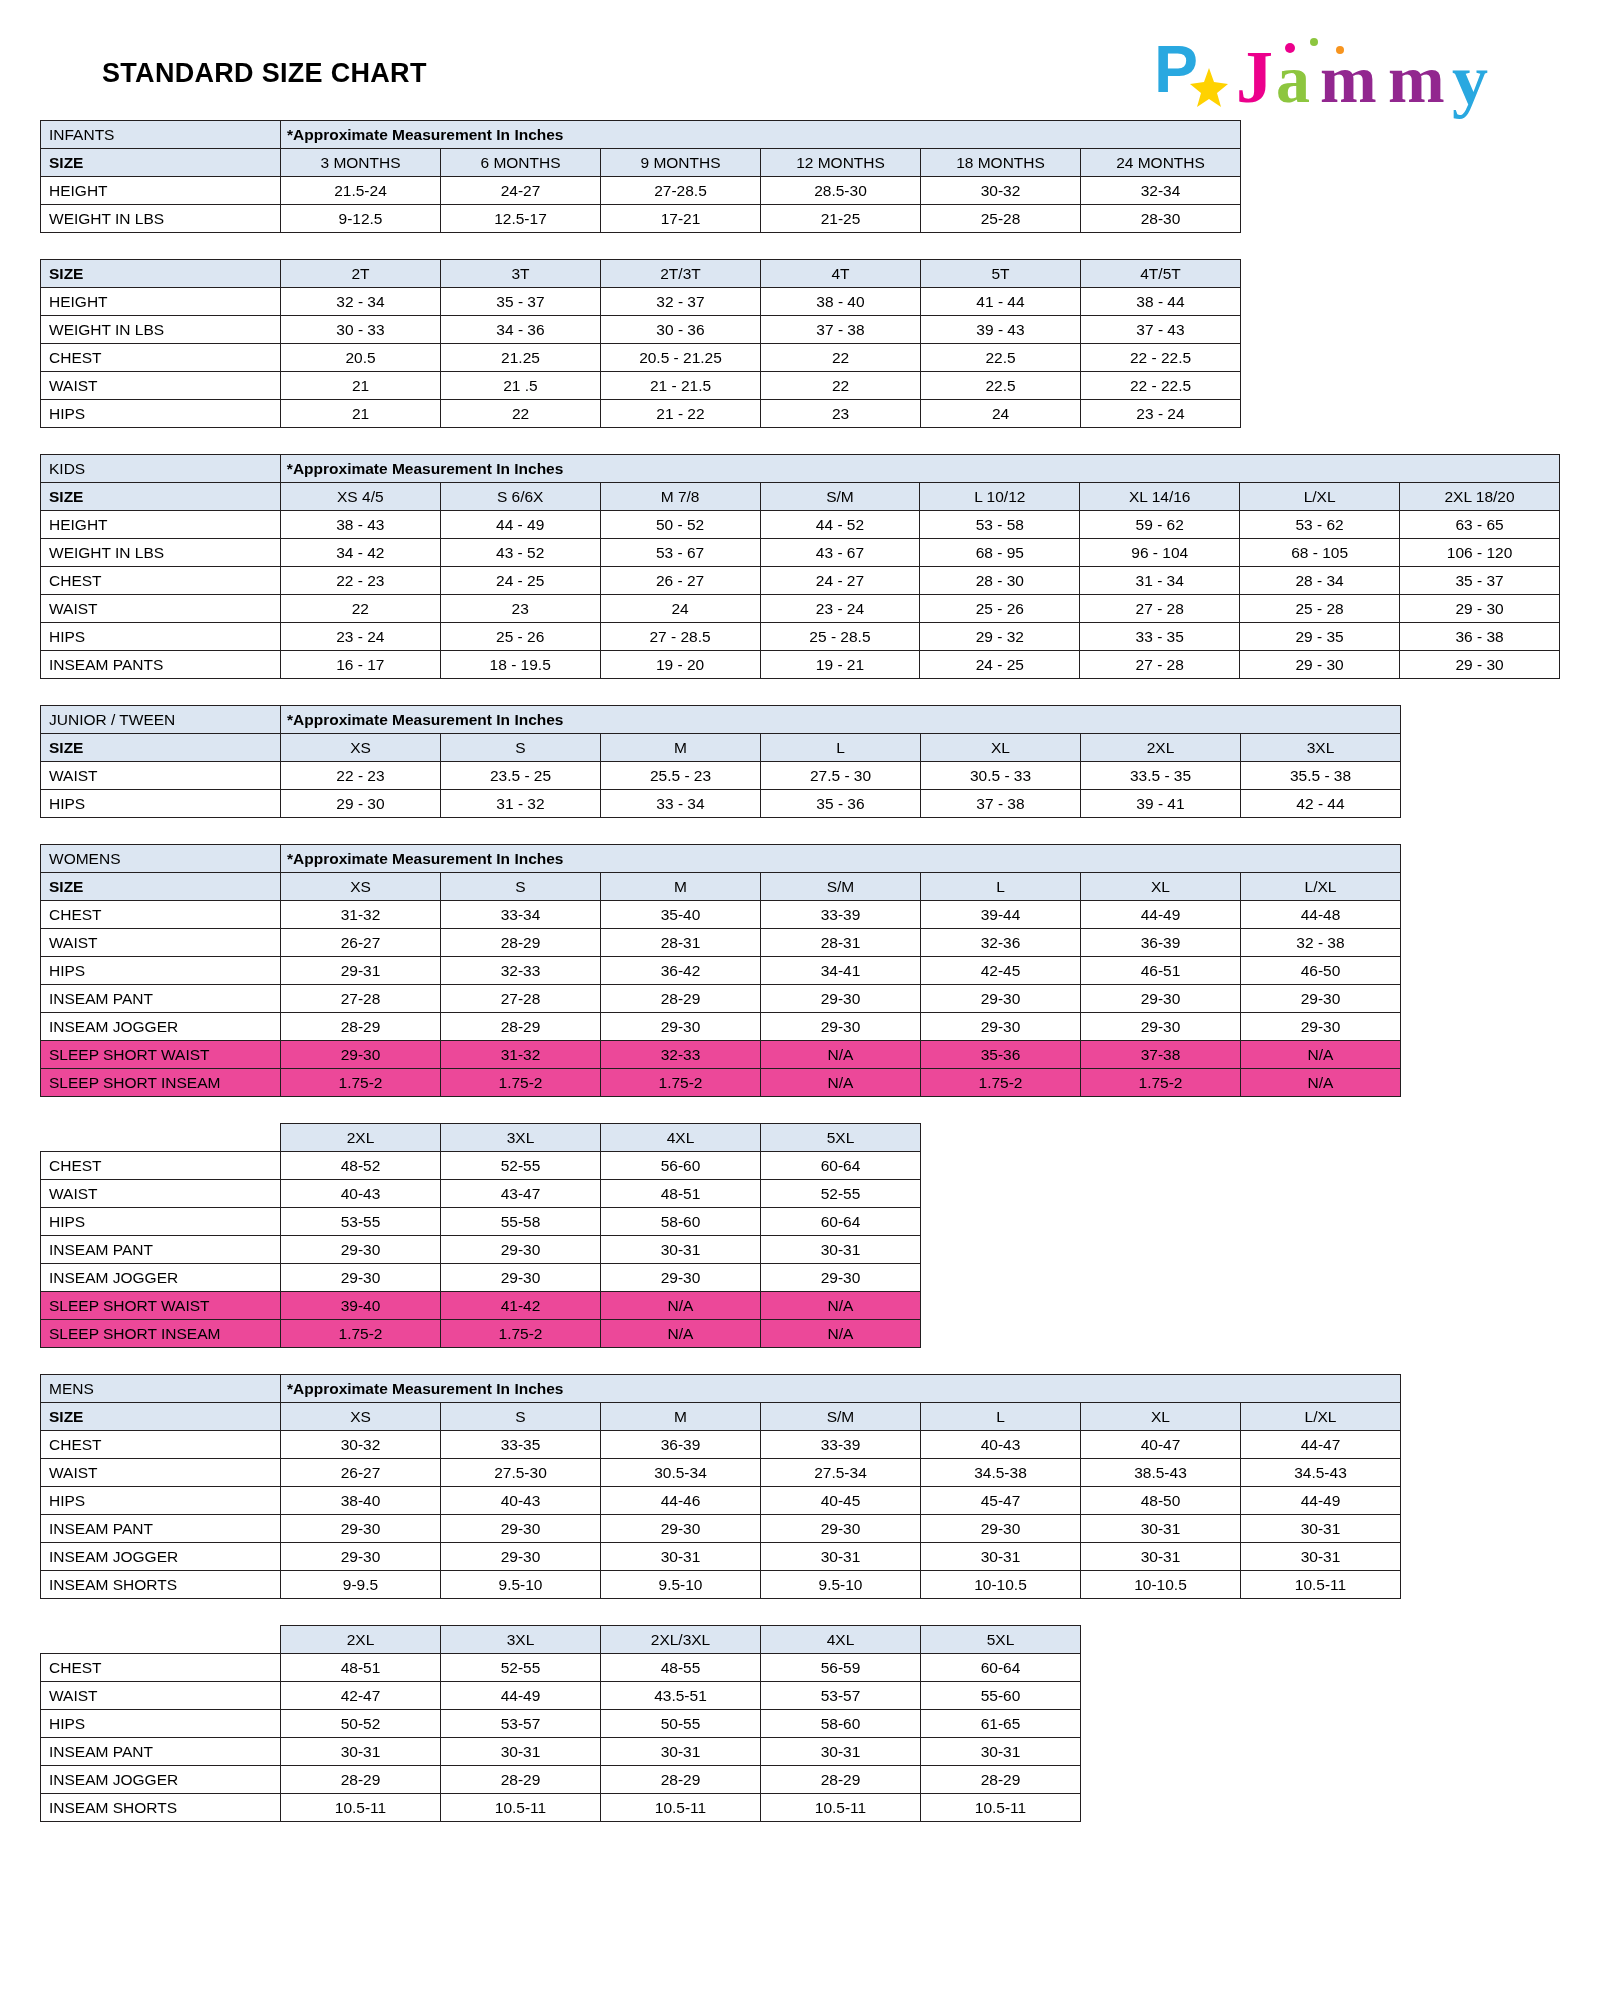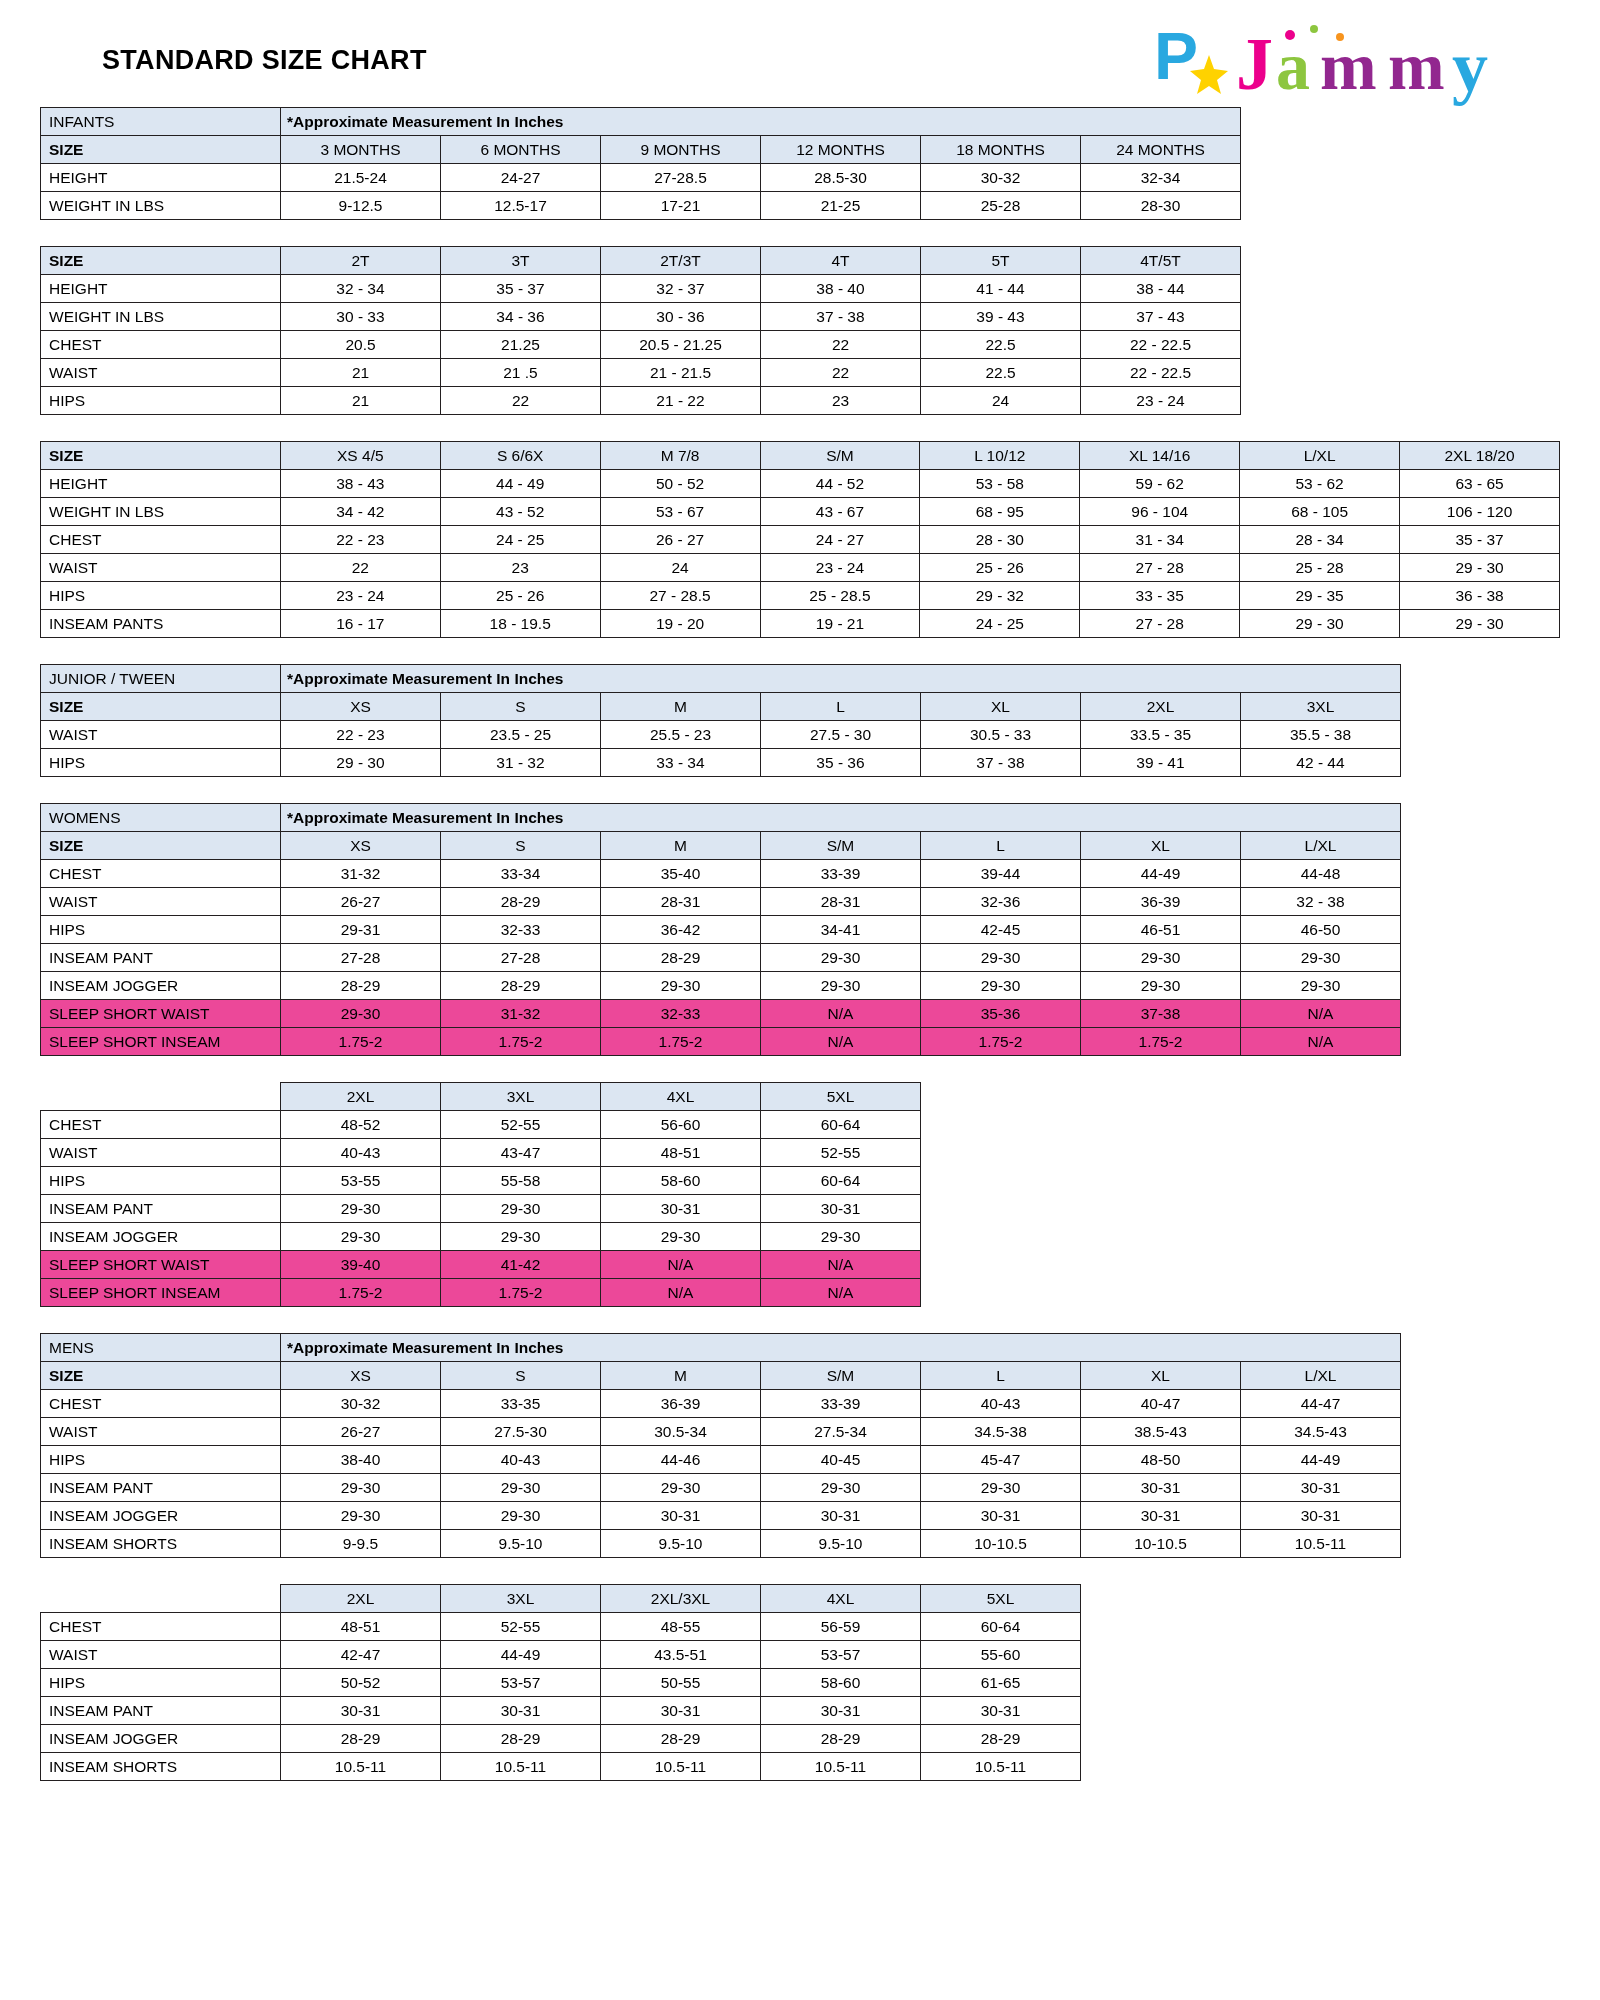--- a/index.html
+++ b/index.html
@@ -10,21 +10,21 @@
   }
   body {
     font-family: "Liberation Sans", sans-serif;
     color: #000000;
     -webkit-font-smoothing: antialiased;
   }
   .page {
     width: 1600px;
     min-height: 2000px;
     position: relative;
-    padding: 17px 40px 40px 40px;
+    padding: 30px 40px 40px 40px;
   }
   .header-row {
     position: relative;
     height: 90px;
   }
   .page-title {
     font-size: 27px;
     font-weight: bold;
     letter-spacing: 0.3px;
     position: absolute;
@@ -239,20 +239,24 @@
             <col style="width: 160px;">
             <col style="width: 160px;">
             <col style="width: 160px;">
             <col style="width: 160px;">
             <col style="width: 160px;">
             <col style="width: 160px;">
             <col style="width: 160px;">
             <col style="width: 160px;">
           </colgroup>
           <tbody>
+            <tr class="cat-row">
+              <td class="label">KIDS</td>
+              <td class="note" colspan="8">*Approximate Measurement In Inches</td>
+            </tr>
             <tr class="size-row">
               <td class="label">SIZE</td>
               <td>XS 4/5</td>
               <td>S 6/6X</td>
               <td>M 7/8</td>
               <td>S/M</td>
               <td>L 10/12</td>
               <td>XL 14/16</td>
               <td>L/XL</td>
               <td>2XL 18/20</td>

